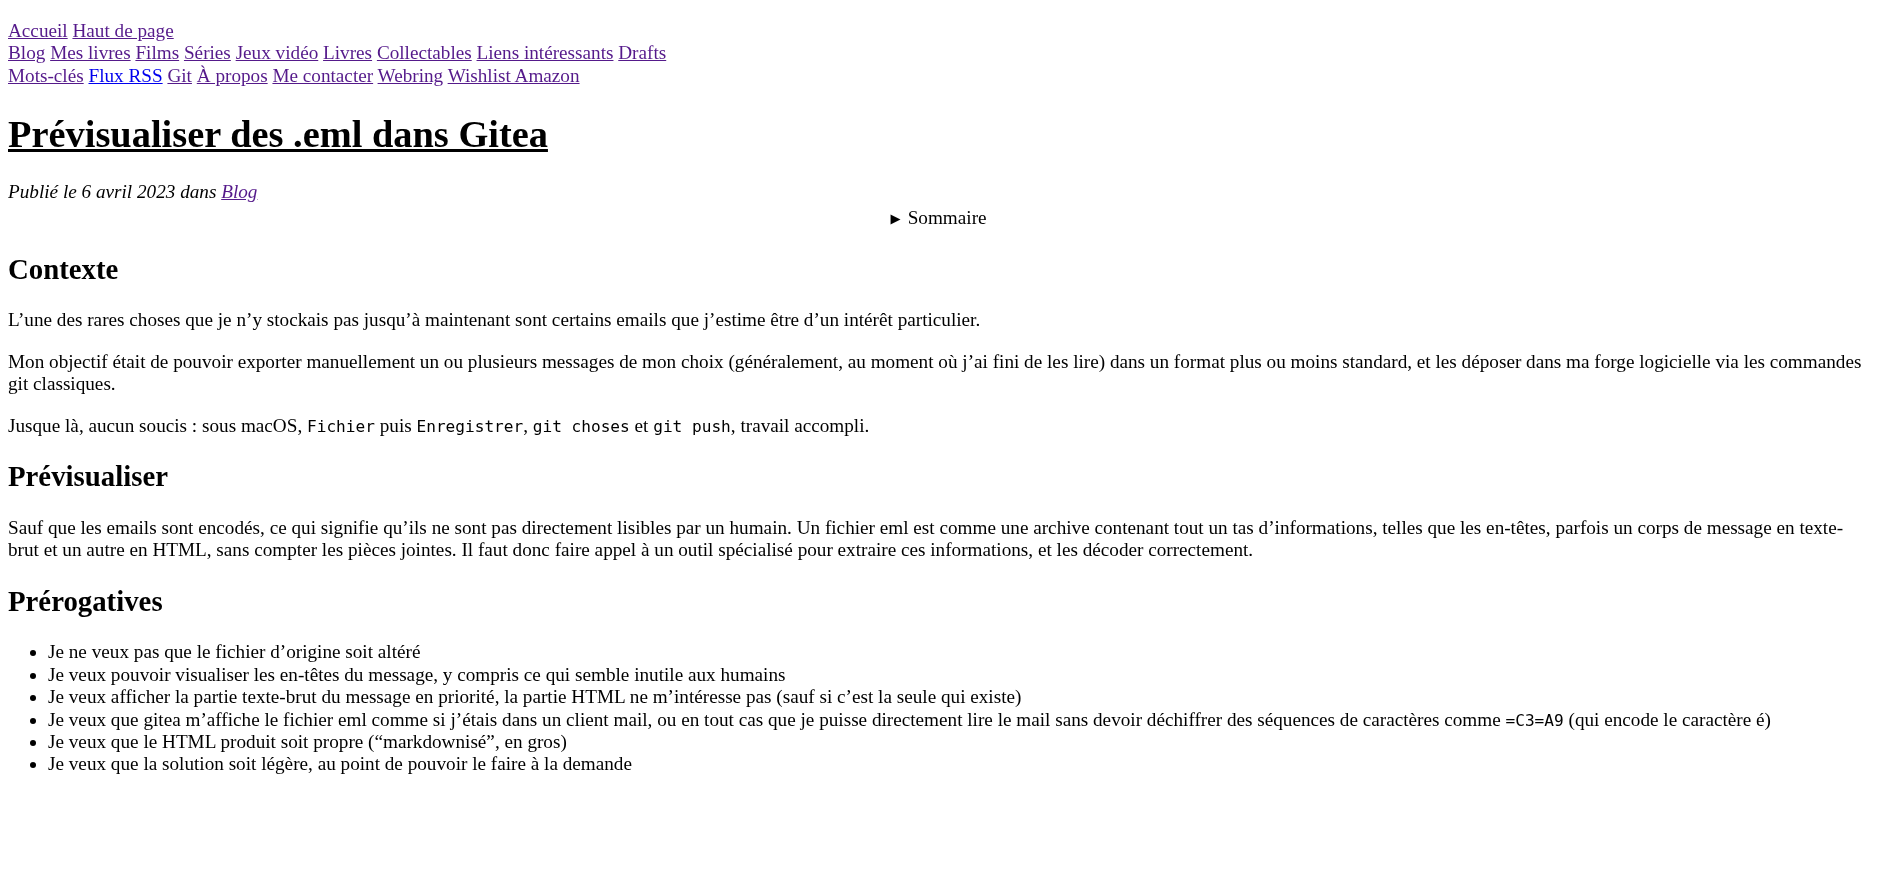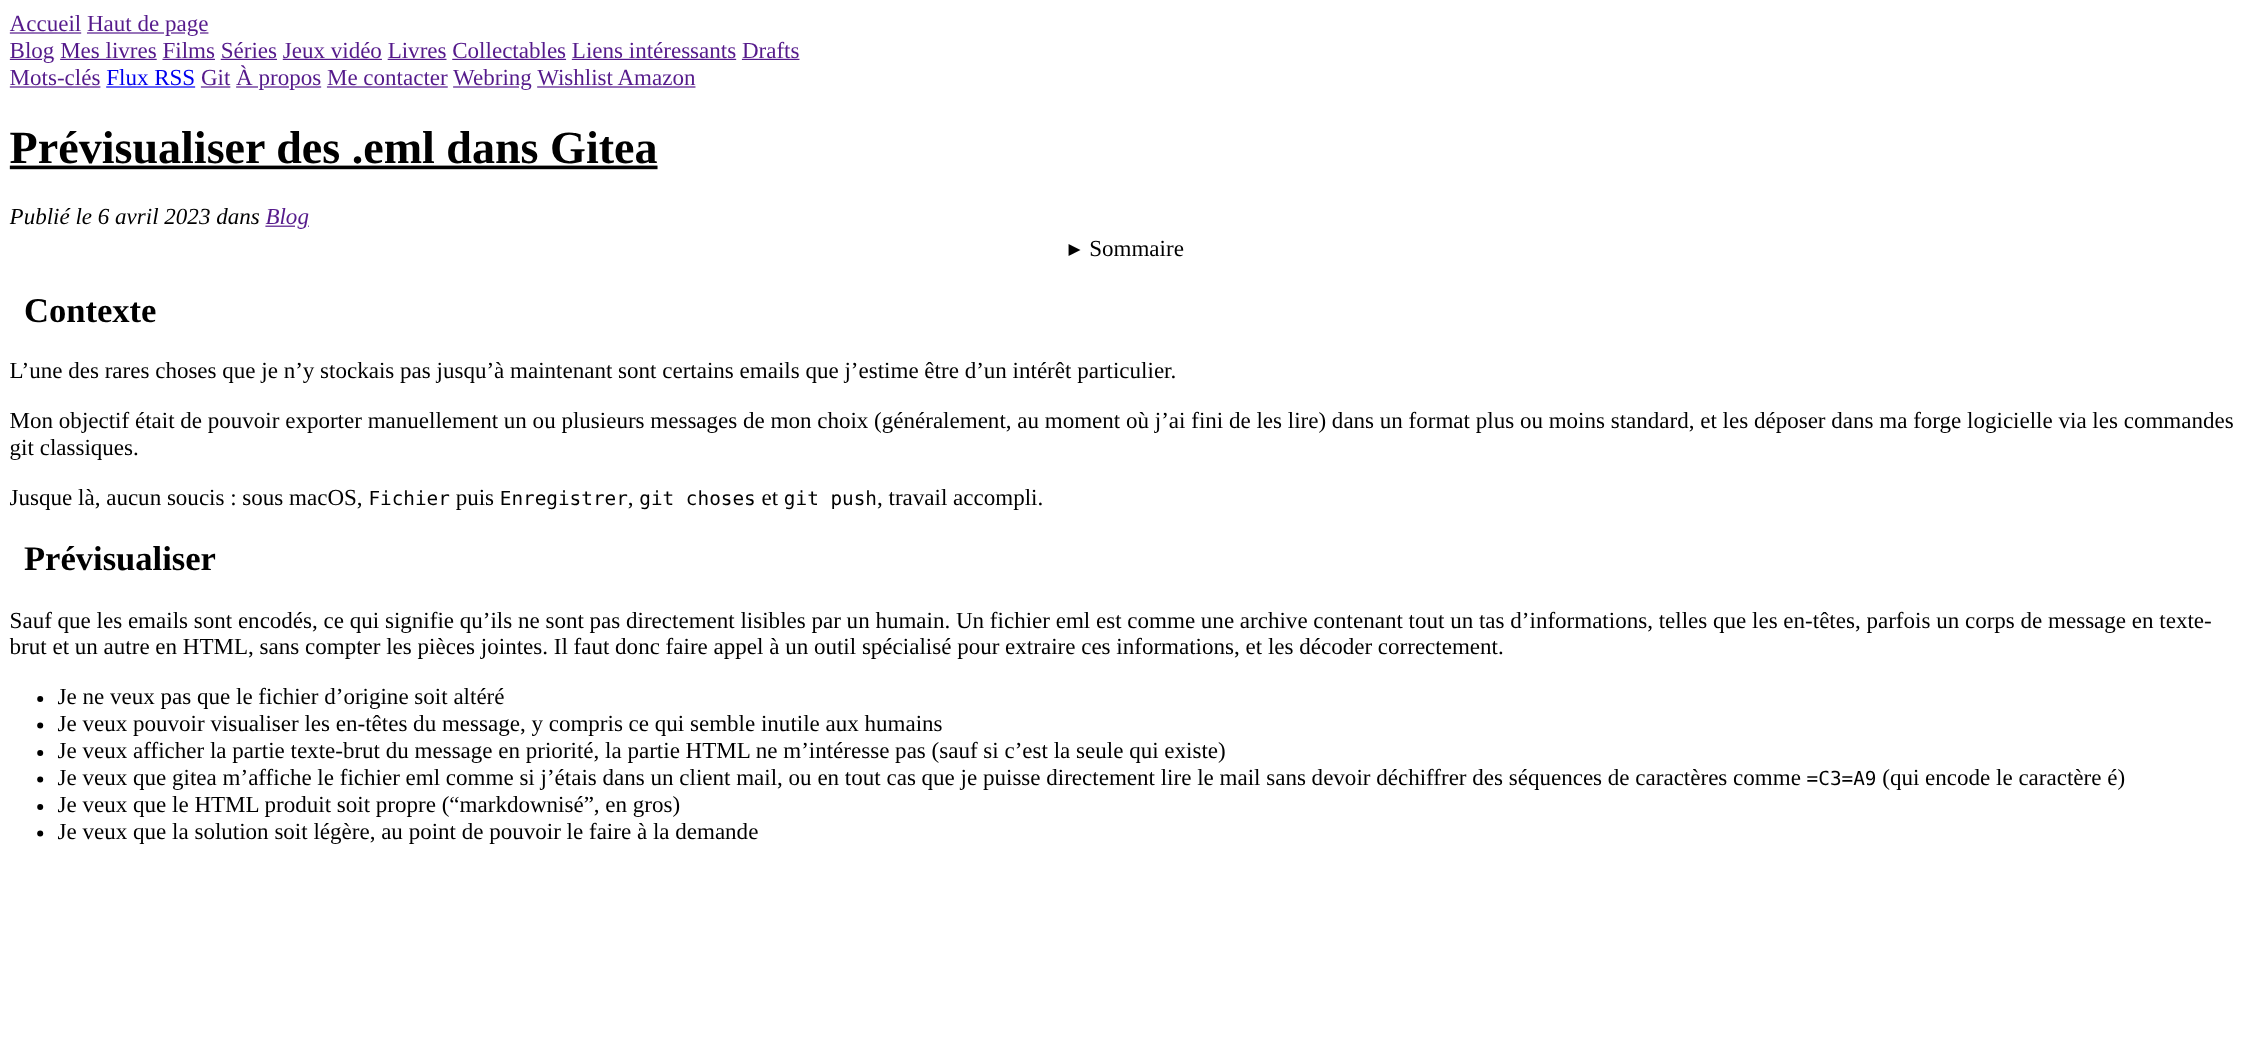--- a/index.html
+++ b/index.html
@@ -13,26 +13,26 @@
     background: var(--bg);
     color: var(--text);
   }
   body {
     margin: 8px;
     font-family: "Liberation Serif", "DejaVu Serif", serif;
     font-size: 19.2px;
     line-height: 1.17;
     width: 1861px;
   }
-  nav { margin: 2px 0 0 0; }
+  nav { margin: 12px 0 0 0; }
   .nav-row { margin: 0; padding: 0; }
   a { color: var(--link-unvisited); text-decoration: underline; cursor: pointer; }
   a.visited { color: var(--link-visited); }
   h1 { font-size: 2em; margin: 0.67em 0; font-weight: bold; line-height: 1.1; text-decoration: underline; }
-  h2 { font-size: 1.5em; margin: 0.83em 12px; font-weight: bold; line-height: 1.1; }
+  h2 { font-size: 1.5em; margin: 0.83em 0; font-weight: bold; line-height: 1.1; }
   p { margin: 1em 0; }
   p.meta { margin: 1.1em 0 0.2em 0; font-style: italic; }
   details { margin: 0 0 0.2em 0; text-align: center; }
   summary { list-style: none; display: block; cursor: pointer; }
   summary::-webkit-details-marker { display: none; }
   .tri {
     font-size: 0.68em;
     display: inline-block;
     margin-right: 0.55em;
     vertical-align: 0.1em;
@@ -63,20 +63,21 @@
   <summary><span class="tri">▶</span><span>Sommaire</span></summary>
 </details>
 
 <main>
     <h2>Contexte</h2>
     <p>L’une des rares choses que je n’y stockais pas jusqu’à maintenant sont certains emails que j’estime être d’un intérêt particulier.</p>
     <p>Mon objectif était de pouvoir exporter manuellement un ou plusieurs messages de mon choix (généralement, au moment où j’ai fini de les lire) dans un format plus ou moins standard, et les déposer dans ma forge logicielle via les commandes git classiques.</p>
     <p>Jusque là, aucun soucis : sous macOS, <code>Fichier</code> puis <code>Enregistrer</code>, <code>git choses</code> et <code>git push</code>, travail accompli.</p>
     <h2>Prévisualiser</h2>
     <p>Sauf que les emails sont encodés, ce qui signifie qu’ils ne sont pas directement lisibles par un humain. Un fichier eml est comme une archive contenant tout un tas d’informations, telles que les en-têtes, parfois un corps de message en texte-brut et un autre en HTML, sans compter les pièces jointes. Il faut donc faire appel à un outil spécialisé pour extraire ces informations, et les décoder correctement.</p>
+    <h2>Prérogatives</h2>
     <ul>
       <li>Je ne veux pas que le fichier d’origine soit altéré</li>
       <li>Je veux pouvoir visualiser les en-têtes du message, y compris ce qui semble inutile aux humains</li>
       <li>Je veux afficher la partie texte-brut du message en priorité, la partie HTML ne m’intéresse pas (sauf si c’est la seule qui existe)</li>
       <li>Je veux que gitea m’affiche le fichier eml comme si j’étais dans un client mail, ou en tout cas que je puisse directement lire le mail sans devoir déchiffrer des séquences de caractères comme <code>=C3=A9</code> (qui encode le caractère é)</li>
       <li>Je veux que le HTML produit soit propre (“markdownisé”, en gros)</li>
       <li>Je veux que la solution soit légère, au point de pouvoir le faire à la demande</li>
     </ul>
   </main>
 

